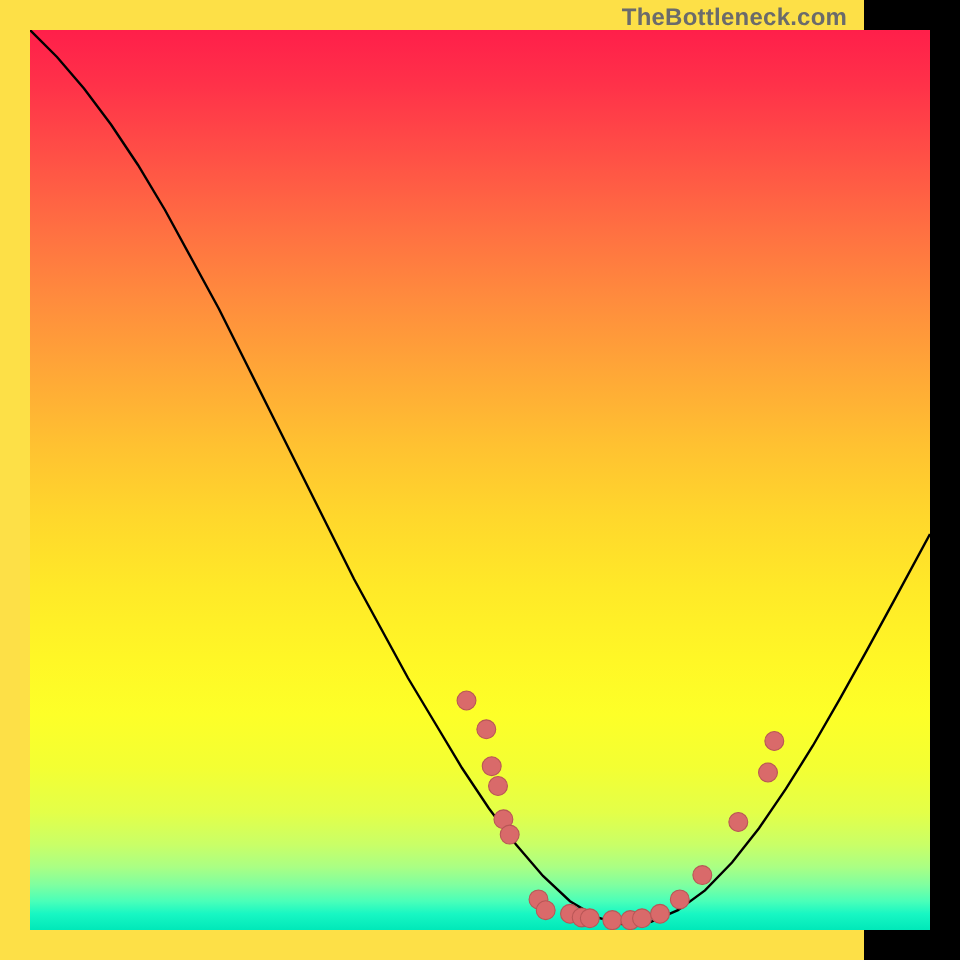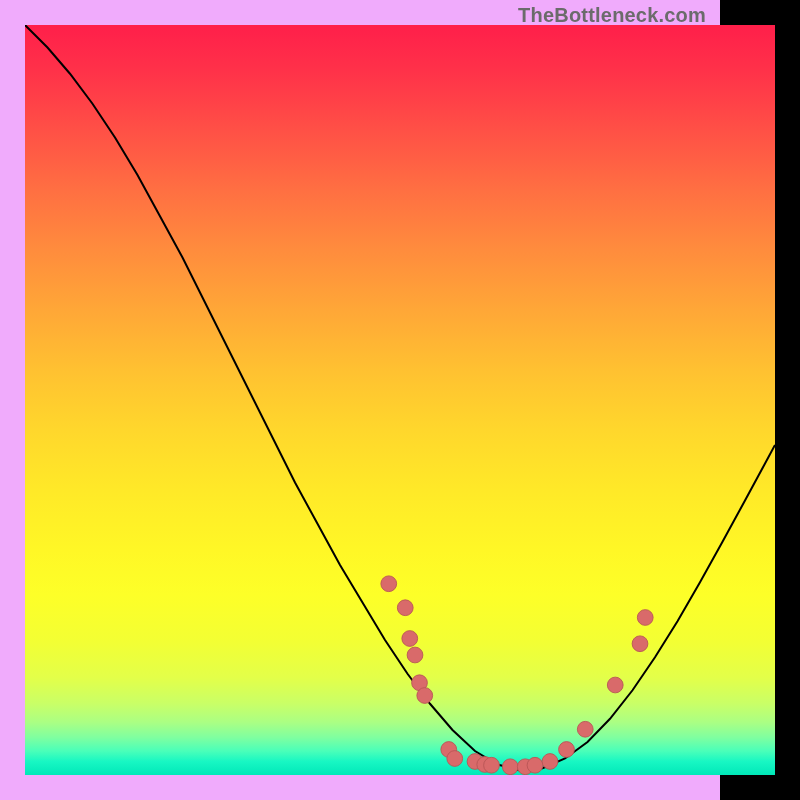--- a/index.html
+++ b/index.html
@@ -8,21 +8,21 @@
     width: 800px;
     height: 800px;
     background: #000;
     font-family: Arial, Helvetica, sans-serif;
     overflow: hidden;
   }
   .stage {
     position: relative;
     width: 720px;
     height: 800px;
-    background: #f0abfc;
+    background: #fde047;
   }
   .plot {
     position: absolute;
     left: 25px;
     top: 25px;
     width: 750px;
     height: 750px;
   }
   .gradient {
     position: absolute;

